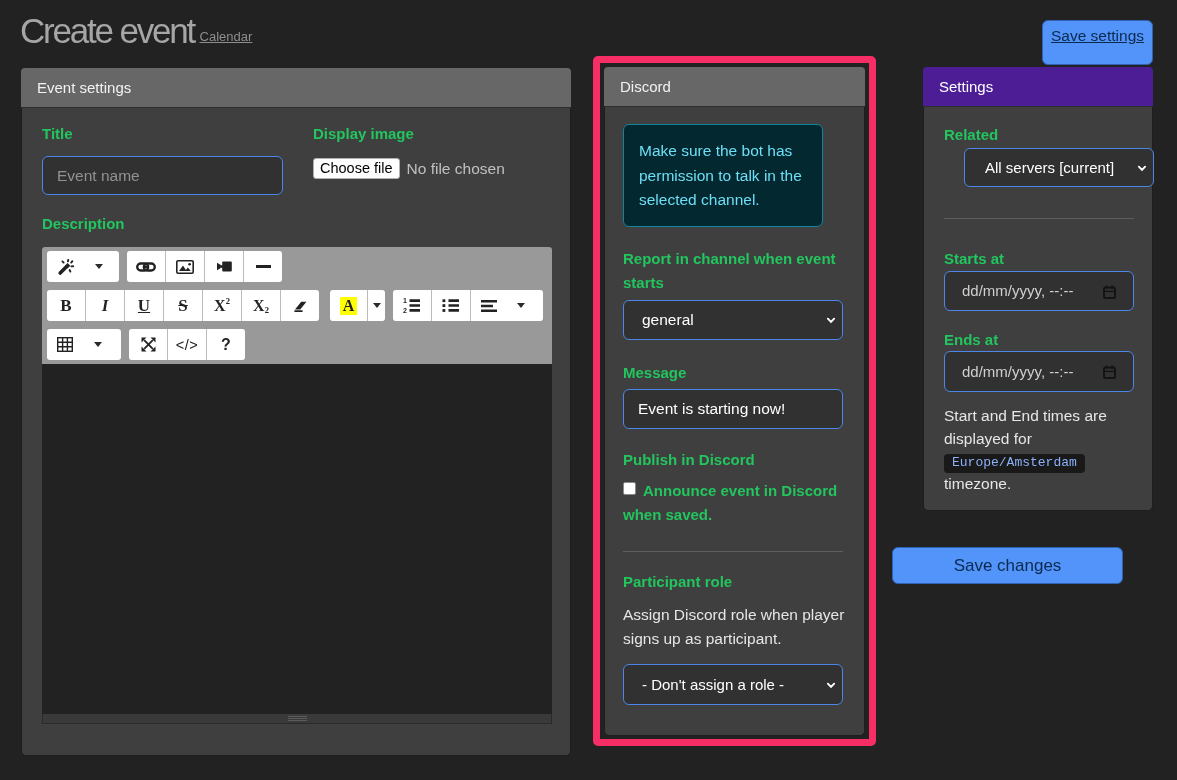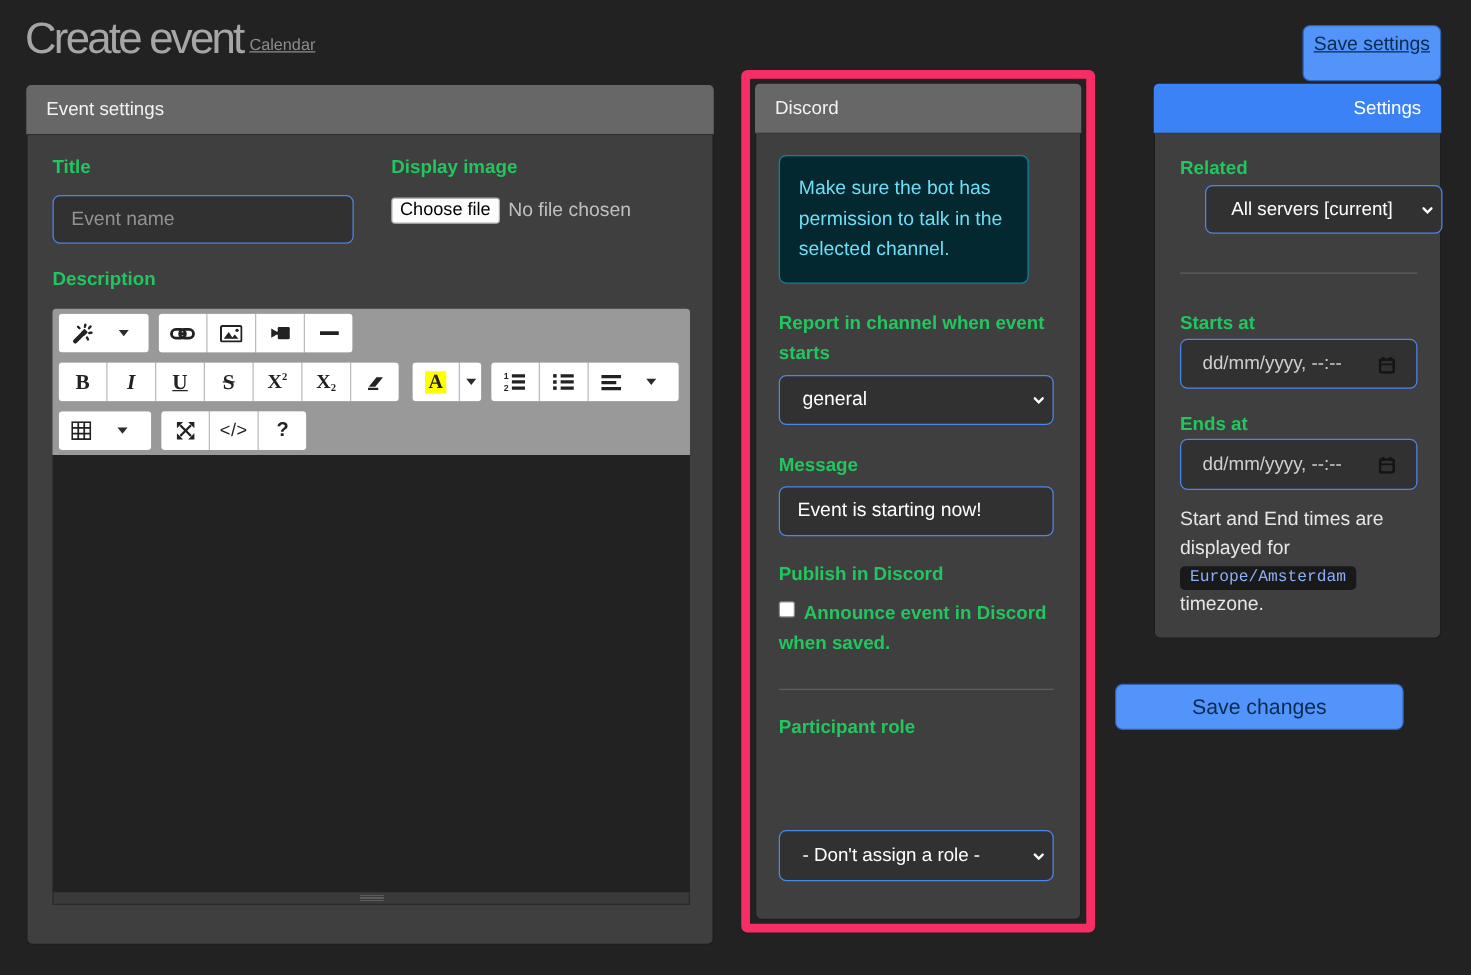--- a/index.html
+++ b/index.html
@@ -4,21 +4,21 @@
 <style>
 * { margin:0; padding:0; box-sizing:border-box; }
 html,body { width:1177px; height:780px; background:#222222; font-family:"Liberation Sans",sans-serif; overflow:hidden; position:relative; }
 h1 { position:absolute; left:20px; top:11px; font-size:35px; font-weight:400; color:#a6a6a6; letter-spacing:-2.2px; }
 h1 .cal { font-size:13px; color:#8d8d8d; text-decoration:underline; font-weight:400; margin-left:-2px; vertical-align:2px; letter-spacing:0; }
 .btn { position:absolute; background:#5294fa; color:#0b2a50; border-radius:6px; text-align:center; border:1px solid #2f62b5; }
 #btnTop { left:1042px; top:20px; width:111px; height:45px; line-height:29px; font-size:15.5px;text-decoration:underline; }
 #btnBottom { left:892px; top:547px; width:231px; height:37px; line-height:35px; font-size:17px; }
 .card { position:absolute; background:#3f3f3f; border:1px solid #1e1e1e; border-radius:5px; }
 .chdr { height:40px; line-height:40px; padding:0 16px; color:#f2f2f2; font-size:15px; background:#676767; border-bottom:1px solid #2e2e2e; border-radius:4px 4px 0 0; margin:-1px -1px 0 -1px; }
-.chdr-blue { background:#3b82f6; color:#fff;text-align:right; }
+.chdr-blue { background:#4c1d95; color:#fff; }
 #cardLeft { left:21px; top:68px; width:550px; height:688px; }
 #discordWrap { position:absolute; left:593px; top:56px; width:283px; height:690px; border:7px solid #f72e66; border-radius:5px; padding:4px 4px 3px; background:#222222; }
 #cardDiscord { position:relative; width:100%; height:100%; background:#3f3f3f; border:1px solid #1e1e1e; border-radius:5px; }
 #cardRight { left:923px; top:67px; width:230px; height:444px; }
 .lbl { position:absolute; font-weight:700; font-size:15px; color:#22c55e; line-height:24px; }
 .txt { position:absolute; font-weight:400; font-size:15.5px; color:#e6e6e6; line-height:24px; }
 .inp { position:absolute; background:#313131; border:1px solid #4c86e8; border-radius:6px; color:#fff; font-size:15.5px; }
 .inp .ph { color:#929292; }
 .sel { display:flex; align-items:center; padding-left:18px; }
 .chev { position:absolute; right:6px; top:50%; margin-top:-4px; width:10px; height:9px; }
@@ -208,20 +208,21 @@
     <div class="lbl" style="left:18px; top:179px;">Report in channel when event<br>starts</div>
     <div class="inp sel" style="left:18px; top:232px; width:220px; height:40px;">general<svg class="chev" viewBox="0 0 10 10">
           <path d="M1.5 3 L5 6.5 L8.5 3" stroke="#fff" stroke-width="2.1" fill="none" stroke-linecap="round"></path>
         </svg></div>
     <div class="lbl" style="left:18px; top:293px;">Message</div>
     <div class="inp" style="left:18px; top:321px; width:220px; height:40px; line-height:38px; padding-left:14px;">Event is starting now!</div>
     <div class="lbl" style="left:18px; top:380px;">Publish in Discord</div>
     <div class="lbl" style="left:18px; top:411px; width:224px;"><span class="cbx"></span>Announce event in Discord when saved.</div>
     <div class="hr" style="left:18px; top:483px; width:220px;"></div>
     <div class="lbl" style="left:18px; top:502px;">Participant role</div>
+    <div class="txt" style="left:18px; top:535px;">Assign Discord role when player<br>signs up as participant.</div>
     <div class="inp sel" style="left:18px; top:596px; width:220px; height:41px; font-size:15px;">- Don't assign a role -<svg class="chev" viewBox="0 0 10 10">
           <path d="M1.5 3 L5 6.5 L8.5 3" stroke="#fff" stroke-width="2.1" fill="none" stroke-linecap="round"></path>
         </svg></div>
   </div>
 </div>
 
 <div class="card" id="cardRight">
   <div class="chdr chdr-blue">Settings</div>
   <div class="lbl" style="left:20px; top:55px;">Related</div>
   <div class="inp sel" style="left:20px; top:80px; width:190px; height:39px; padding-left:20px; font-size:15px;margin-left:20px;">All servers [current]<svg class="chev" viewBox="0 0 10 10">

